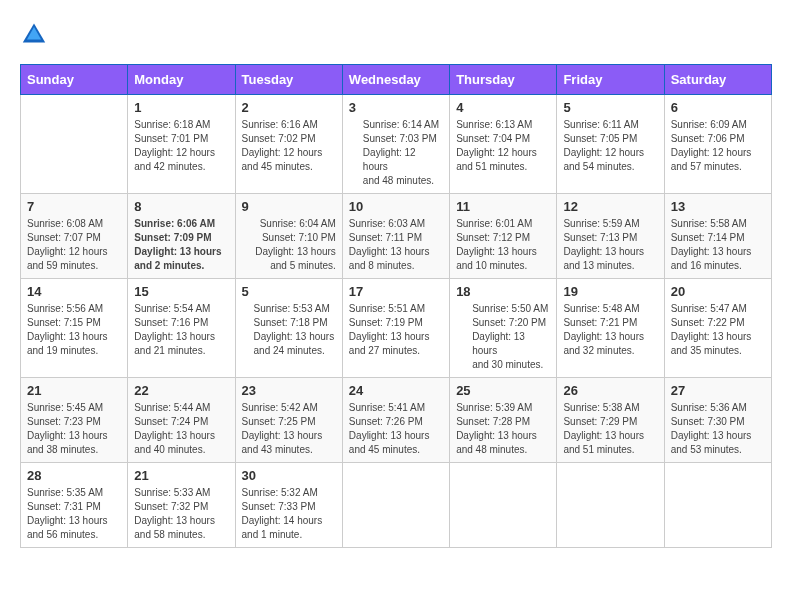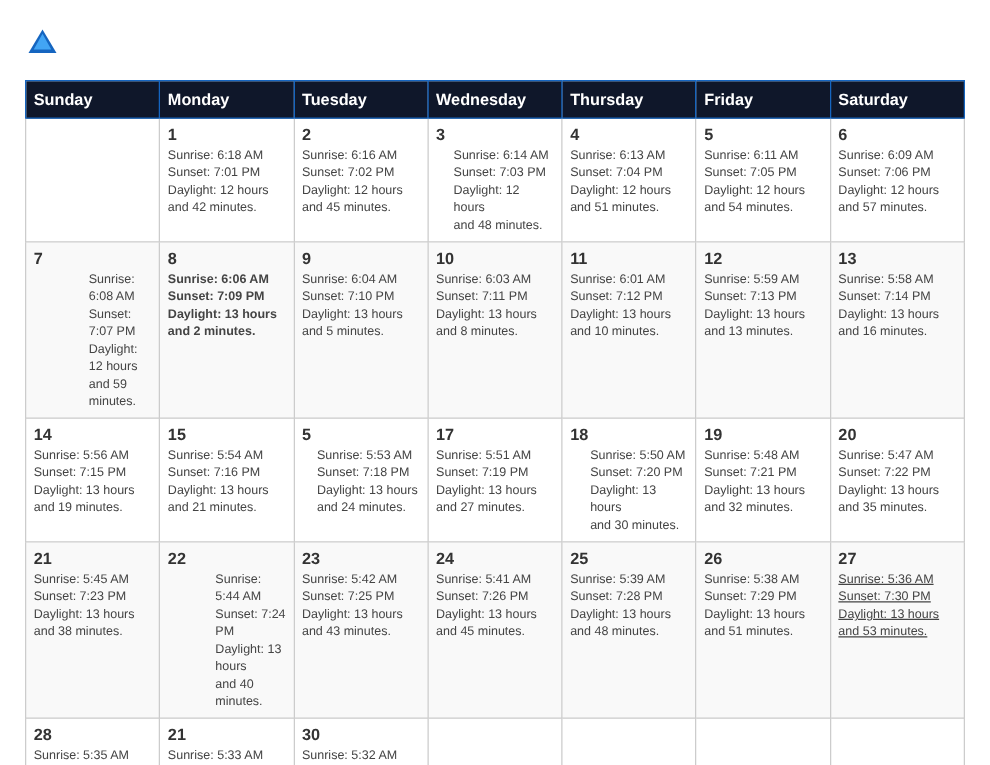--- a/index.html
+++ b/index.html
@@ -51,21 +51,21 @@
     .title-location {
       font-size: 16px;
       color: #555;
     }
     .calendar-table {
       width: 100%;
       border-collapse: collapse;
       border: 1px solid #ccc;
     }
     .calendar-table th {
-      background: #0f172a;
+      background: #8b5cf6;
       color: #fff;
       font-size: 13px;
       font-weight: bold;
       padding: 7px 6px;
       text-align: left;
       border: 1px solid #1565c0;
     }
     .calendar-table td {
       border: 1px solid #ccc;
       vertical-align: top;
@@ -170,35 +170,35 @@
           <span class="day-number">6</span>
           <div class="day-info" style="white-space: pre-line;">Sunrise: 6:09 AM
 Sunset: 7:06 PM
 Daylight: 12 hours
 and 57 minutes.</div>
         </td>
       </tr>
       <tr class="row-alt">
         <td>
           <span class="day-number">7</span>
-          <div class="day-info" style="white-space: pre-line; margin-left: 44px;">Sunrise: 6:08 AM
+          <div class="day-info" style="white-space: pre-line;">Sunrise: 6:08 AM
 Sunset: 7:07 PM
 Daylight: 12 hours
 and 59 minutes.</div>
         </td>
         <td>
           <span class="day-number">8</span>
           <div class="day-info" style="white-space: pre-line; font-weight: bold;">Sunrise: 6:06 AM
 Sunset: 7:09 PM
 Daylight: 13 hours
 and 2 minutes.</div>
         </td>
         <td>
           <span class="day-number">9</span>
-          <div class="day-info" style="white-space: pre-line;">Sunrise: 6:04 AM
+          <div class="day-info" style="white-space: pre-line; text-align: right;">Sunrise: 6:04 AM
 Sunset: 7:10 PM
 Daylight: 13 hours
 and 5 minutes.</div>
         </td>
         <td>
           <span class="day-number">10</span>
           <div class="day-info" style="white-space: pre-line;">Sunrise: 6:03 AM
 Sunset: 7:11 PM
 Daylight: 13 hours
 and 8 minutes.</div>
@@ -279,21 +279,21 @@
       <tr class="row-alt">
         <td>
           <span class="day-number">21</span>
           <div class="day-info" style="white-space: pre-line;">Sunrise: 5:45 AM
 Sunset: 7:23 PM
 Daylight: 13 hours
 and 38 minutes.</div>
         </td>
         <td>
           <span class="day-number">22</span>
-          <div class="day-info" style="white-space: pre-line; margin-left: 38px;">Sunrise: 5:44 AM
+          <div class="day-info" style="white-space: pre-line;">Sunrise: 5:44 AM
 Sunset: 7:24 PM
 Daylight: 13 hours
 and 40 minutes.</div>
         </td>
         <td>
           <span class="day-number">23</span>
           <div class="day-info" style="white-space: pre-line;">Sunrise: 5:42 AM
 Sunset: 7:25 PM
 Daylight: 13 hours
 and 43 minutes.</div>
@@ -314,21 +314,21 @@
         </td>
         <td>
           <span class="day-number">26</span>
           <div class="day-info" style="white-space: pre-line;">Sunrise: 5:38 AM
 Sunset: 7:29 PM
 Daylight: 13 hours
 and 51 minutes.</div>
         </td>
         <td>
           <span class="day-number">27</span>
-          <div class="day-info" style="white-space: pre-line; text-decoration: underline;">Sunrise: 5:36 AM
+          <div class="day-info" style="white-space: pre-line;">Sunrise: 5:36 AM
 Sunset: 7:30 PM
 Daylight: 13 hours
 and 53 minutes.</div>
         </td>
       </tr>
       <tr>
         <td>
           <span class="day-number">28</span>
           <div class="day-info" style="white-space: pre-line;">Sunrise: 5:35 AM
 Sunset: 7:31 PM

